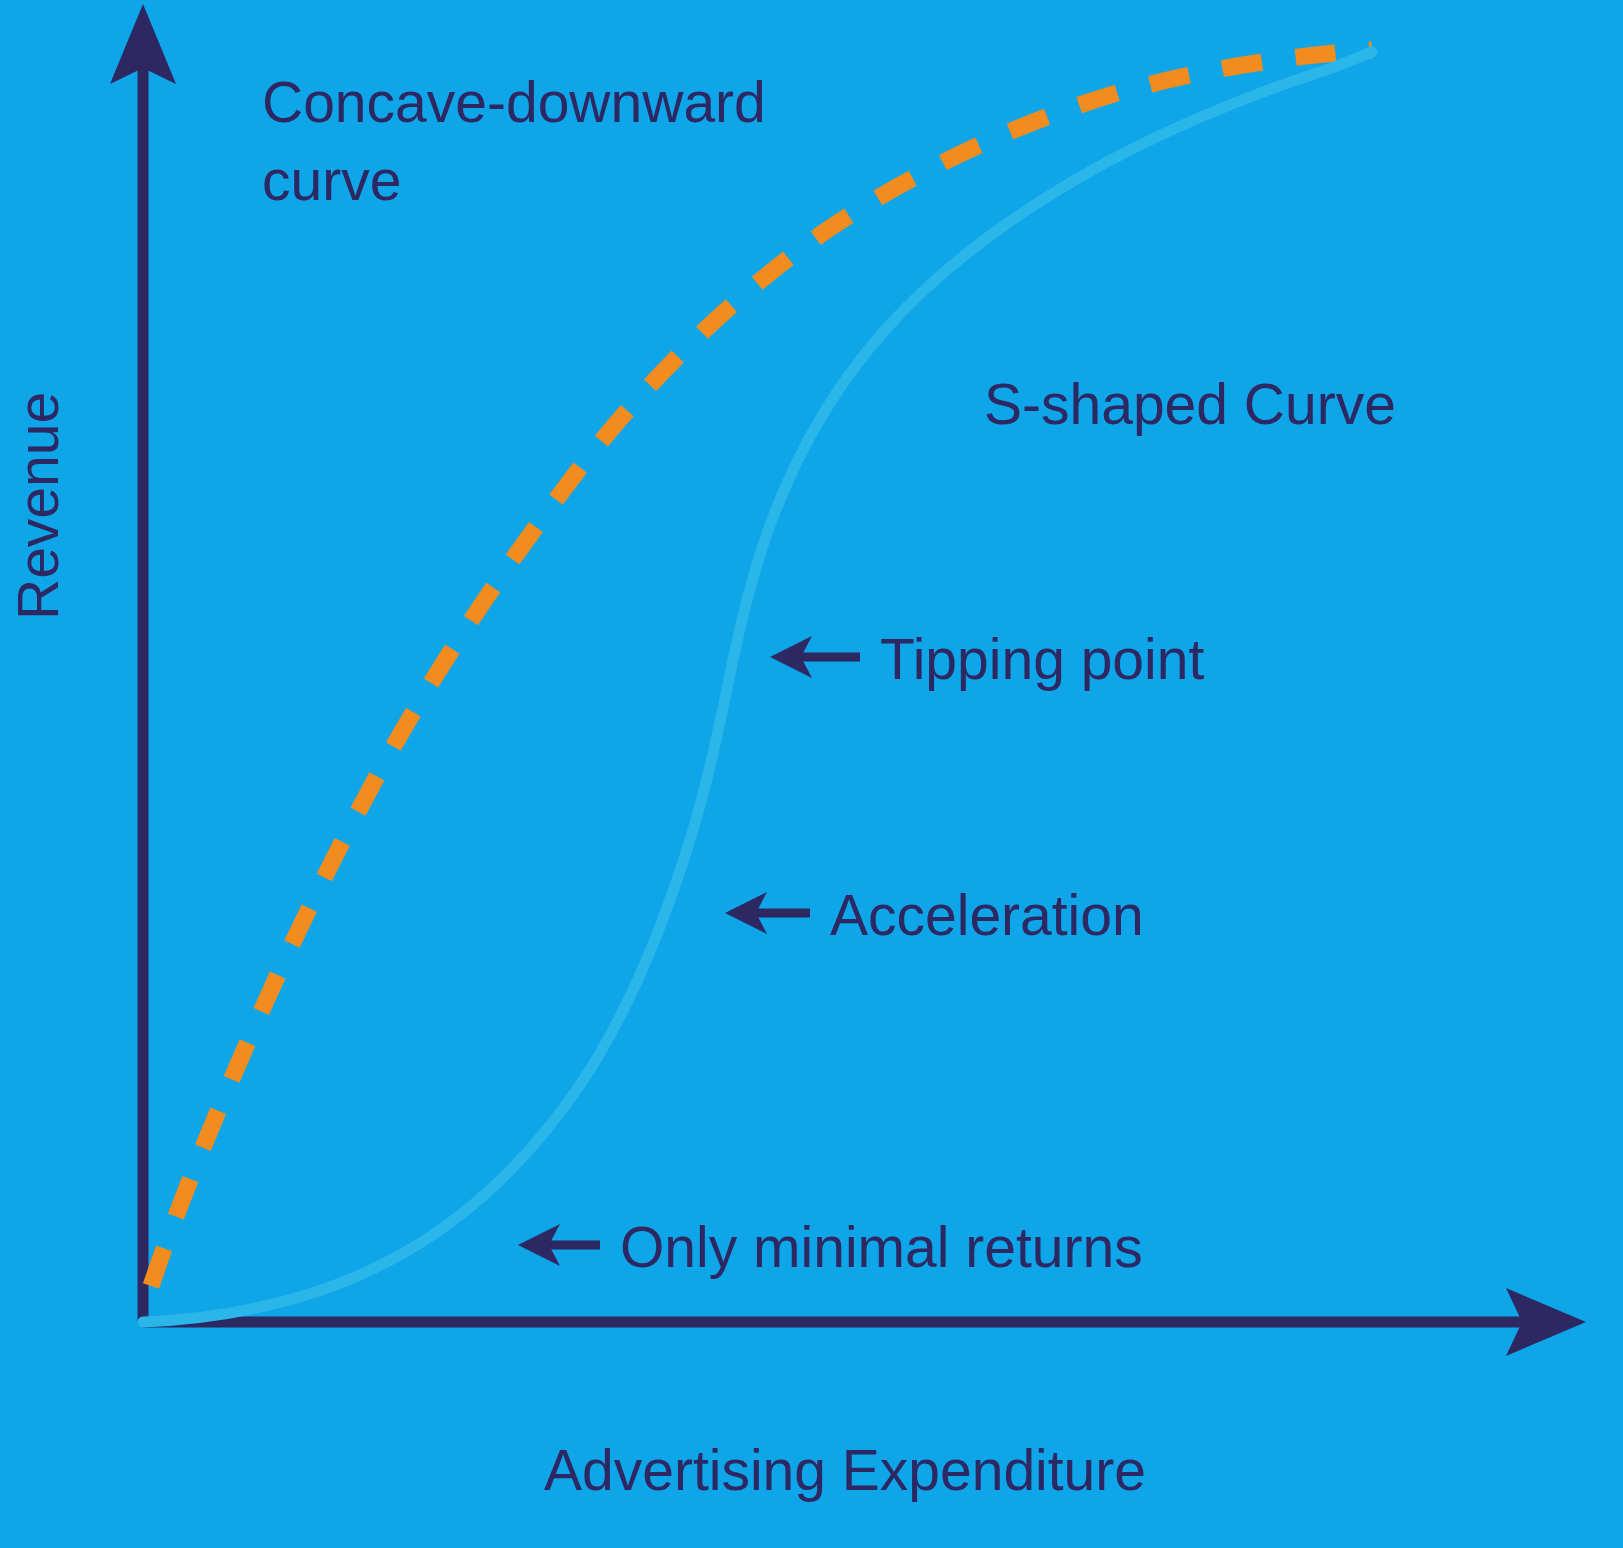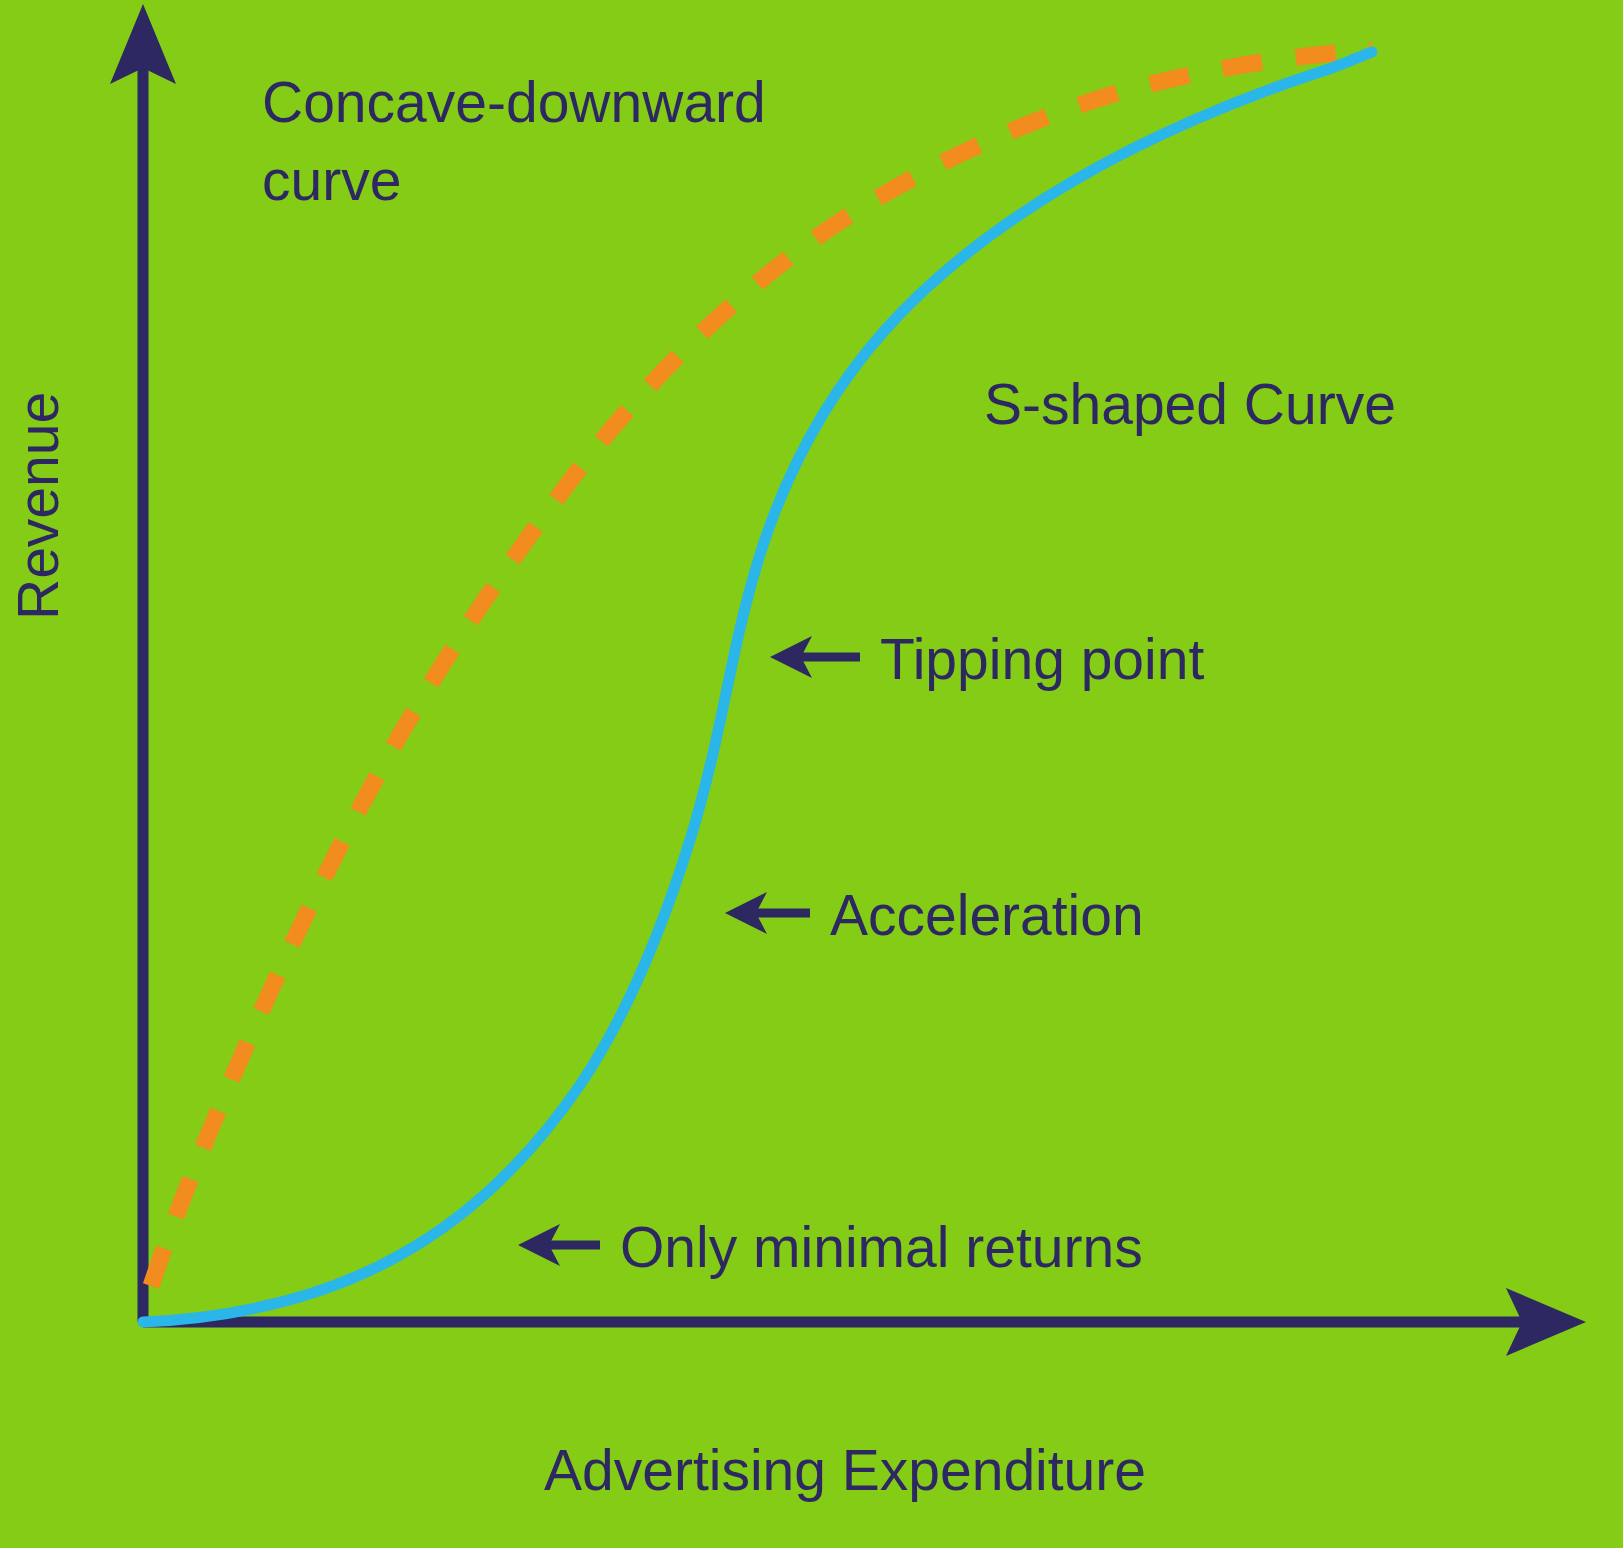--- a/index.html
+++ b/index.html
@@ -7,21 +7,21 @@
     padding: 0;
     background: #ffffff;
   }
   body {
     font-family: "Liberation Sans", sans-serif;
   }
   #stage {
     position: relative;
     width: 1623px;
     height: 1548px;
-    background: #84cc16;
+    background: #0ea5e9;
     overflow: hidden;
     text-align: right;
   }
   #chart-svg {
     position: absolute;
     left: 0;
     top: 0;
     width: 1623px;
     height: 1548px;
   }

